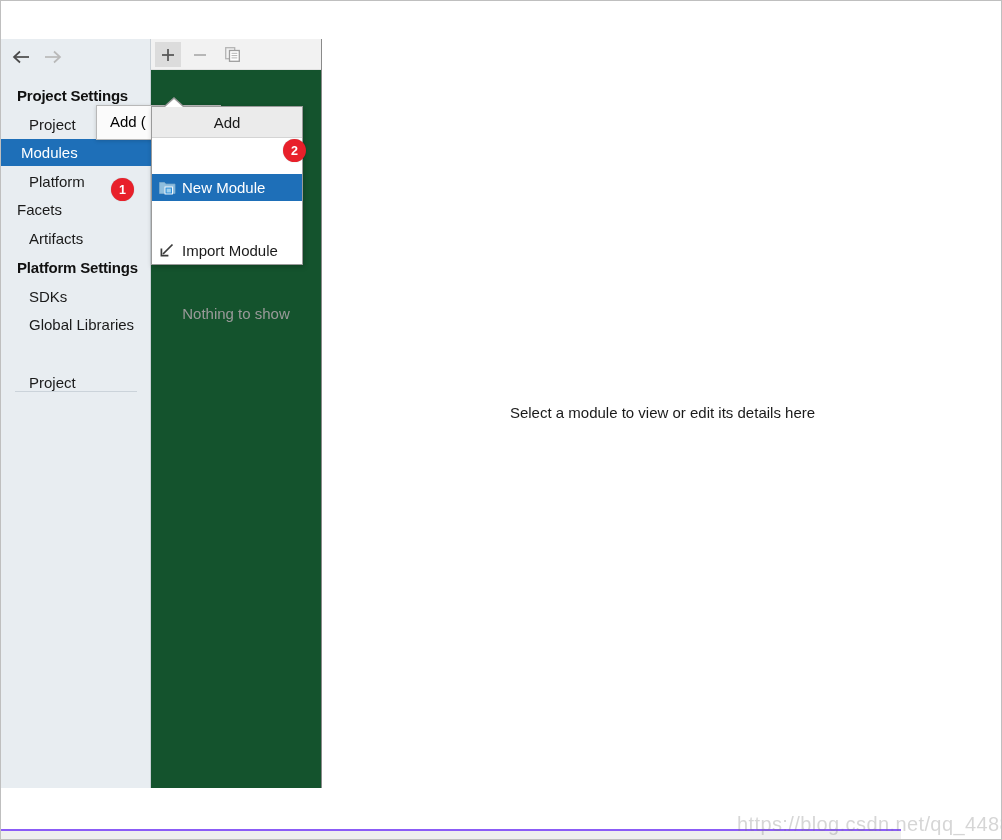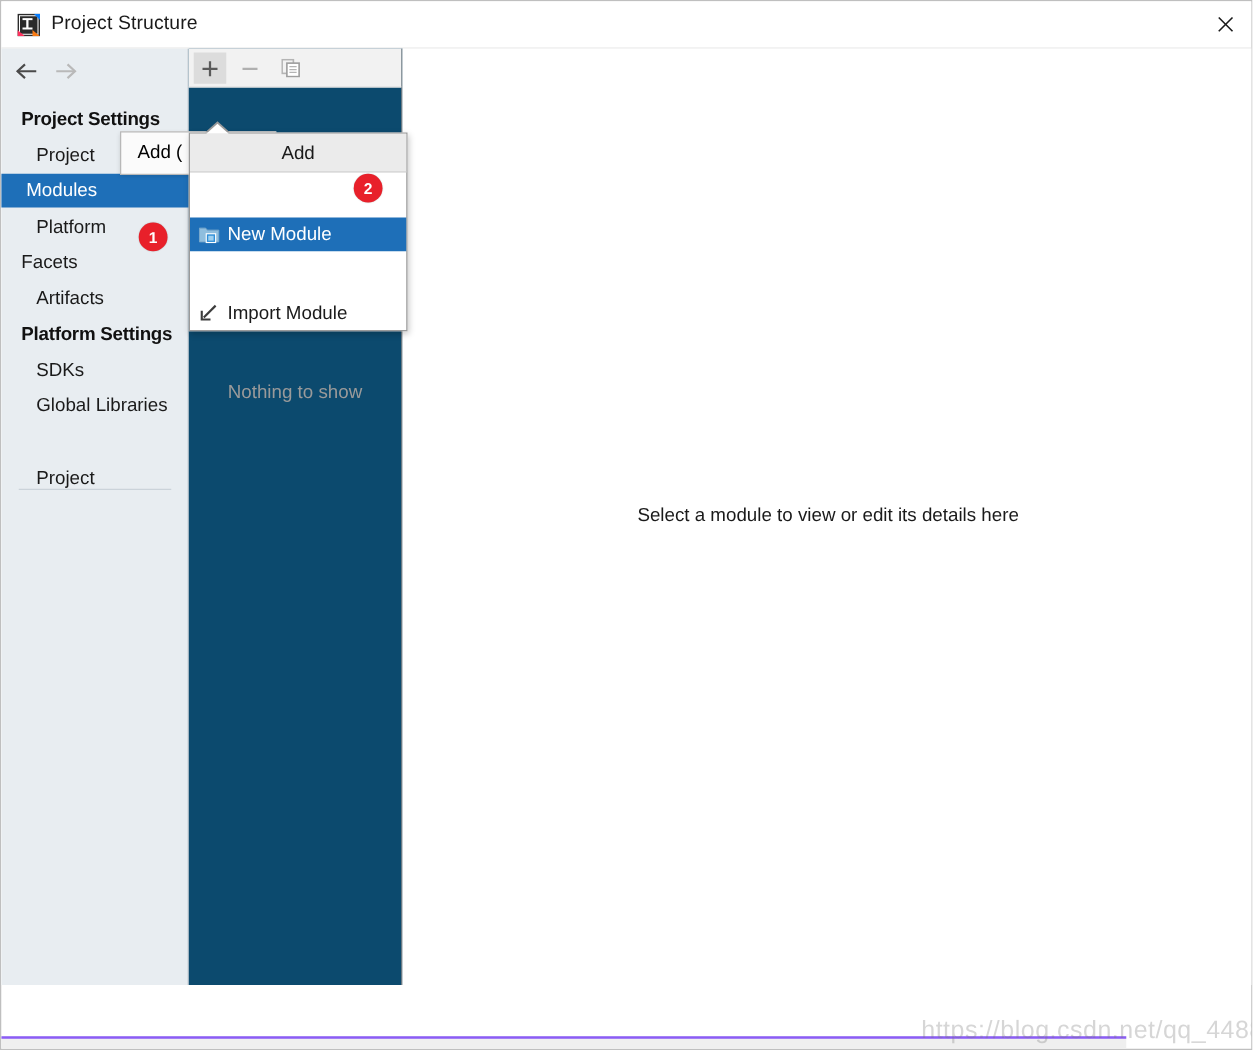--- a/index.html
+++ b/index.html
@@ -111,21 +111,21 @@
     left: 14px; top: 352px;
     width: 122px; height: 1px;
     background: #cbd3da;
   }
 
   
   .module-panel {
     position: absolute;
     left: 150px; top: 0;
     width: 171px; height: 749px;
-    background: #0c4a6e;
+    background: #14532d;
     border-right: 1px solid #8a8a8a;
     box-sizing: border-box;
   }
   .module-toolbar {
     position: absolute;
     left: 0; top: 0;
     width: 170px; height: 31px;
     background: #f2f2f2;
     border-bottom: 1px solid #e2e2e2;
     box-sizing: border-box;
@@ -181,21 +181,21 @@
     left: 13px; top: 7px;
     font-size: 15px;
     color: #000000;
     white-space: nowrap;
   }
 
   
   .popup {
     position: absolute;
     left: 150px; top: 67px;
-    width: 175px;
+    width: 152px;
     background: #ffffff;
     border: 1px solid #9a9a9a;
     box-shadow: 1px 2px 5px rgba(0,0,0,0.22);
     box-sizing: border-box;
     z-index: 60;
   }
   .popup-header {
     height: 31px;
     line-height: 31px;
     text-align: center;
@@ -310,41 +310,20 @@
     z-index: 95;
     pointer-events: none;
     font-family: "Liberation Sans", sans-serif;
   }
 </style>
 </head>
 <body>
 
 <div id="app">
 
-  <div class="titlebar">
-    <span class="title-logo">
-      <svg width="18" height="18" viewBox="0 0 18 18">
-        <rect x="0.5" y="0.5" width="17" height="17" fill="#ffffff" stroke="#2b2b2b" stroke-width="1.4"></rect>
-        <rect x="2" y="2" width="14" height="14" fill="#2b2b2b"></rect>
-        <rect x="4" y="3.5" width="8" height="1.6" fill="#ffffff"></rect>
-        <rect x="7" y="4.5" width="1.8" height="7" fill="#ffffff"></rect>
-        <rect x="4" y="11" width="8" height="1.6" fill="#ffffff"></rect>
-        <path d="M0 13 L6 18 L0 18 Z" fill="#fe315d"></path>
-        <path d="M12 13 L18 18 L12 18 Z" fill="#f97a12"></path>
-        <path d="M13 0 L18 0 L18 5 Z" fill="#087cfa"></path>
-      </svg>
-    </span>
-    <span class="title-text">Project Structure</span>
-    <div class="close-btn">
-      <svg width="13" height="13" viewBox="0 0 13 13">
-        <line x1="1" y1="1" x2="12" y2="12" stroke="#1a1a1a" stroke-width="1.3"></line>
-        <line x1="12" y1="1" x2="1" y2="12" stroke="#1a1a1a" stroke-width="1.3"></line>
-      </svg>
-    </div>
-  </div>
 
   <div class="body-area">
 
     <div class="sidebar">
 
       <div class="nav-row">
         <div class="nav-arrow nav-back">
           <svg width="20" height="14" viewBox="0 0 20 14">
             <line x1="3" y1="7" x2="18" y2="7" stroke="#4a4a4a" stroke-width="1.7"></line>
             <polyline points="9,1.5 3,7 9,12.5" fill="none" stroke="#4a4a4a" stroke-width="1.7"></polyline>

